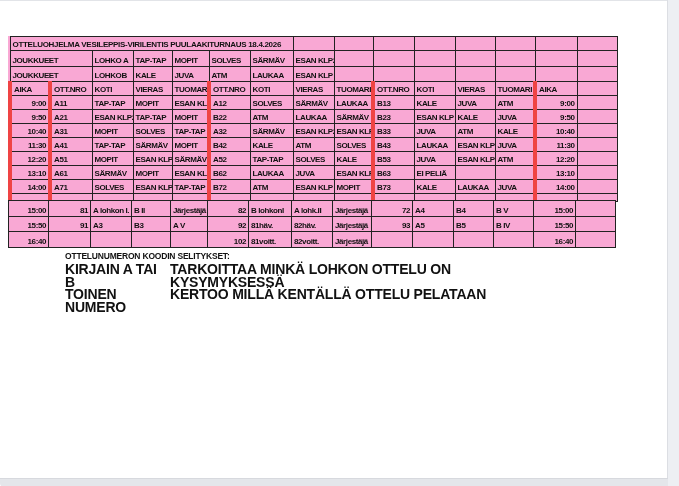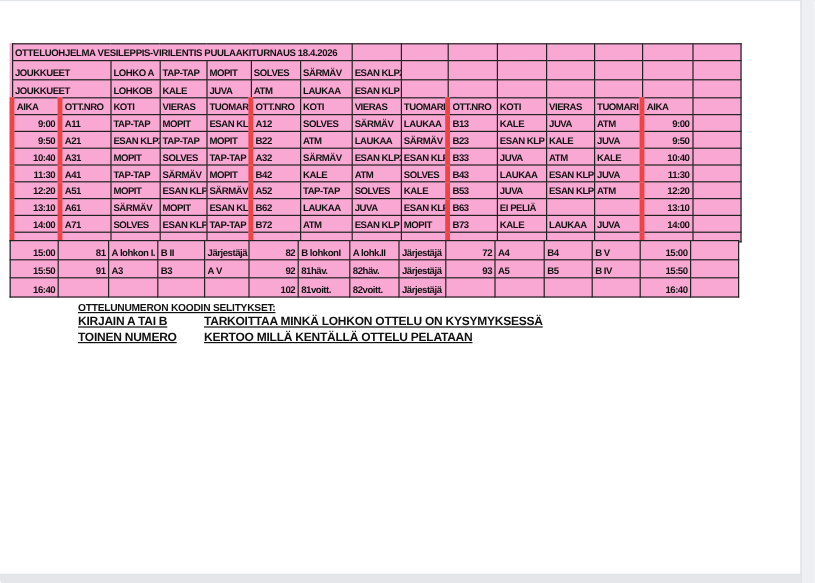--- a/index.html
+++ b/index.html
@@ -23,23 +23,23 @@
   }
   #playoff-table td{height:13.5px;}
   tr.hrow td{height:13.5px;}
   td.num{text-align:right;padding-left:14px;}
   td.bl2{border-left:4px solid #ef4444;}
   td.t2{border-top:2px solid #000;}
   td.bb2{border-bottom:2px solid #000;}
   td.short{height:5px;}
   td.title-cell{font-size:8px;letter-spacing:-0.3px;}
 
-  .legend{position:absolute;left:65px;top:250px;width:480px;color:#111;text-decoration:underline;}
+  .legend{position:absolute;left:65px;top:250px;width:480px;color:#111;}
   .legend .lg-h{font-weight:700;font-size:8.5px;letter-spacing:-0.2px;line-height:13px;}
-  .legend .lg-row{display:flex;font-weight:700;font-size:10px;letter-spacing:-0.2px;line-height:12.7px;}
+  .legend .lg-row{display:flex;font-weight:700;font-size:14px;letter-spacing:-0.2px;line-height:12.7px;}
   .legend .lg-label{display:inline-block;width:105px;flex:0 0 105px;}
   .legend .lg-foot{font-weight:700;font-size:8.5px;letter-spacing:-0.2px;line-height:12.7px;}
 </style>
 </head>
 <body>
 
 <div class="top-hairline"></div>
 
 <table id="main-table">
   <colgroup>

